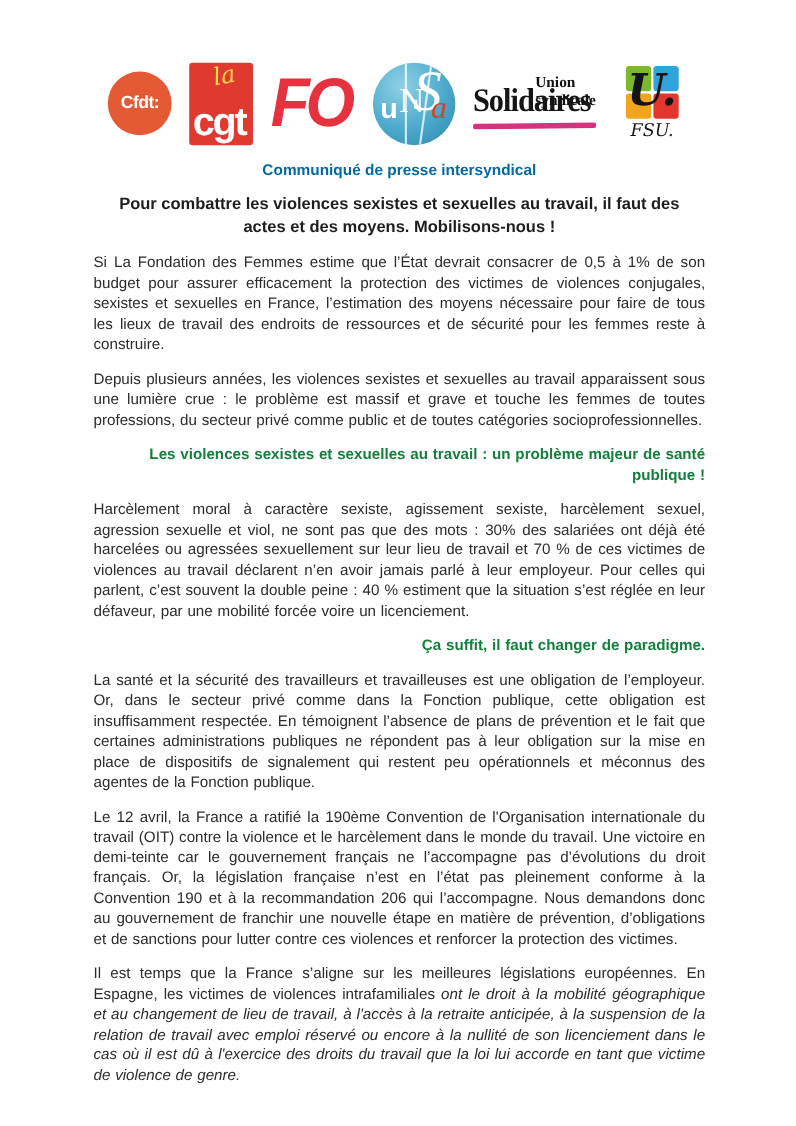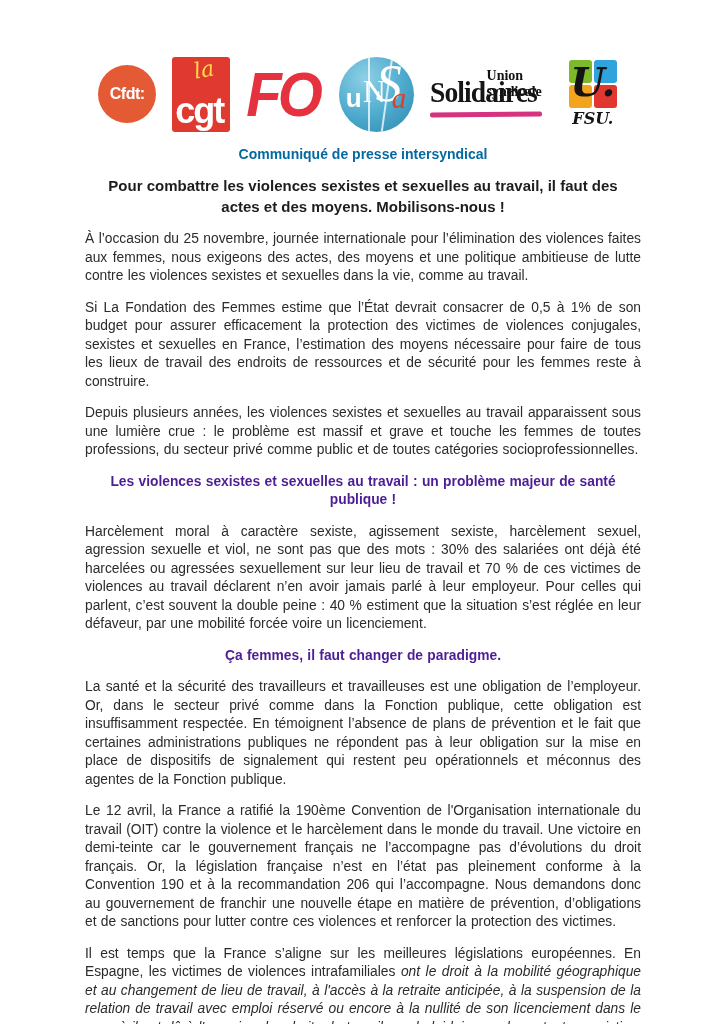--- a/index.html
+++ b/index.html
@@ -79,32 +79,32 @@
   .fsu-squares .sq { border-radius:3px; }
   .sq.g { background:#7DB928; } .sq.b { background:#2FA3DC; }
   .sq.o { background:#F2A41C; } .sq.r { background:#E2372E; }
   .fsu-u {
     position:absolute; top:50%; left:50%; transform:translate(-50%,-54%);
     font-family:"DejaVu Serif", serif; font-style:italic; font-weight:bold;
     font-size:40px; color:#141414; line-height:1;
   }
   .fsu-label {
     margin-top:1px; font-family:"DejaVu Serif", serif; font-style:italic;
-    font-weight:bold; font-size:16px; color:#141414;
+    font-weight:normal; font-size:16px; color:#141414;
   }
 
   
   .content { position:absolute; top:146px; left:85px; width:556px; }
   .kicker { text-align:center; font-weight:bold; font-size:14px; color:#0369a1; }
   .headline {
     text-align:center; font-weight:bold; font-size:15px; line-height:21px;
     color:#1d1d1d; margin-top:13px; padding:0 6px;
   }
   .para { font-size:13.8px; line-height:18.5px; margin-top:13px; text-align:justify; word-spacing:0.5px; }
-  .section-heading { font-weight:bold; color:#4c1d95; text-align:center; }
+  .section-heading { font-weight:bold; color:#15803d; text-align:right; }
   .italic { font-style:italic; }
 </style>
 </head>
 <body>
 
 <div class="page">
 
   <div class="logos-row">
 
     <div class="logo-cfdt">
@@ -149,31 +149,30 @@
       <div class="fsu-label">FSU.</div>
     </div>
 
   </div>
 
   <div class="content">
     <p class="kicker">Communiqué de presse intersyndical</p>
 
     <h1 class="headline">Pour combattre les violences sexistes et sexuelles au travail, il faut des actes et des moyens. Mobilisons-nous !</h1>
 
-    <p class="para">À l’occasion du 25 novembre, journée internationale pour l’élimination des violences faites aux femmes, nous exigeons des actes, des moyens et une politique ambitieuse de lutte contre les violences sexistes et sexuelles dans la vie, comme au travail.</p>
 
     <p class="para">Si La Fondation des Femmes estime que l’État devrait consacrer de 0,5 à 1% de son budget pour assurer efficacement la protection des victimes de violences conjugales, sexistes et sexuelles en France, l’estimation des moyens nécessaire pour faire de tous les lieux de travail des endroits de ressources et de sécurité pour les femmes reste à construire.</p>
 
     <p class="para">Depuis plusieurs années, les violences sexistes et sexuelles au travail apparaissent sous une lumière crue : le problème est massif et grave et touche les femmes de toutes professions, du secteur privé comme public et de toutes catégories socioprofessionnelles.</p>
 
     <p class="para section-heading">Les violences sexistes et sexuelles au travail : un problème majeur de santé publique !</p>
 
     <p class="para">Harcèlement moral à caractère sexiste, agissement sexiste, harcèlement sexuel, agression sexuelle et viol, ne sont pas que des mots : 30% des salariées ont déjà été harcelées ou agressées sexuellement sur leur lieu de travail et 70 % de ces victimes de violences au travail déclarent n’en avoir jamais parlé à leur employeur. Pour celles qui parlent, c’est souvent la double peine : 40 % estiment que la situation s’est réglée en leur défaveur, par une mobilité forcée voire un licenciement.</p>
 
-    <p class="para section-heading">Ça femmes, il faut changer de paradigme.</p>
+    <p class="para section-heading">Ça suffit, il faut changer de paradigme.</p>
 
     <p class="para">La santé et la sécurité des travailleurs et travailleuses est une obligation de l’employeur. Or, dans le secteur privé comme dans la Fonction publique, cette obligation est insuffisamment respectée. En témoignent l’absence de plans de prévention et le fait que certaines administrations publiques ne répondent pas à leur obligation sur la mise en place de dispositifs de signalement qui restent peu opérationnels et méconnus des agentes de la Fonction publique.</p>
 
     <p class="para">Le 12 avril, la France a ratifié la 190ème Convention de l'Organisation internationale du travail (OIT) contre la violence et le harcèlement dans le monde du travail. Une victoire en demi-teinte car le gouvernement français ne l’accompagne pas d’évolutions du droit français. Or, la législation française n’est en l’état pas pleinement conforme à la Convention 190 et à la recommandation 206 qui l’accompagne. Nous demandons donc au gouvernement de franchir une nouvelle étape en matière de prévention, d’obligations et de sanctions pour lutter contre ces violences et renforcer la protection des victimes.</p>
 
     <p class="para"><span>Il est temps que la France s’aligne sur les meilleures législations européennes. En Espagne, les victimes de violences intrafamiliales </span><span class="italic">ont le droit à la mobilité géographique et au changement de lieu de travail, à l'accès à la retraite anticipée, à la suspension de la relation de travail avec emploi réservé ou encore à la nullité de son licenciement dans le cas où il est dû à l'exercice des droits du travail que la loi lui accorde en tant que victime de violence de genre.</span></p>
 
   </div>
 
 </div>

